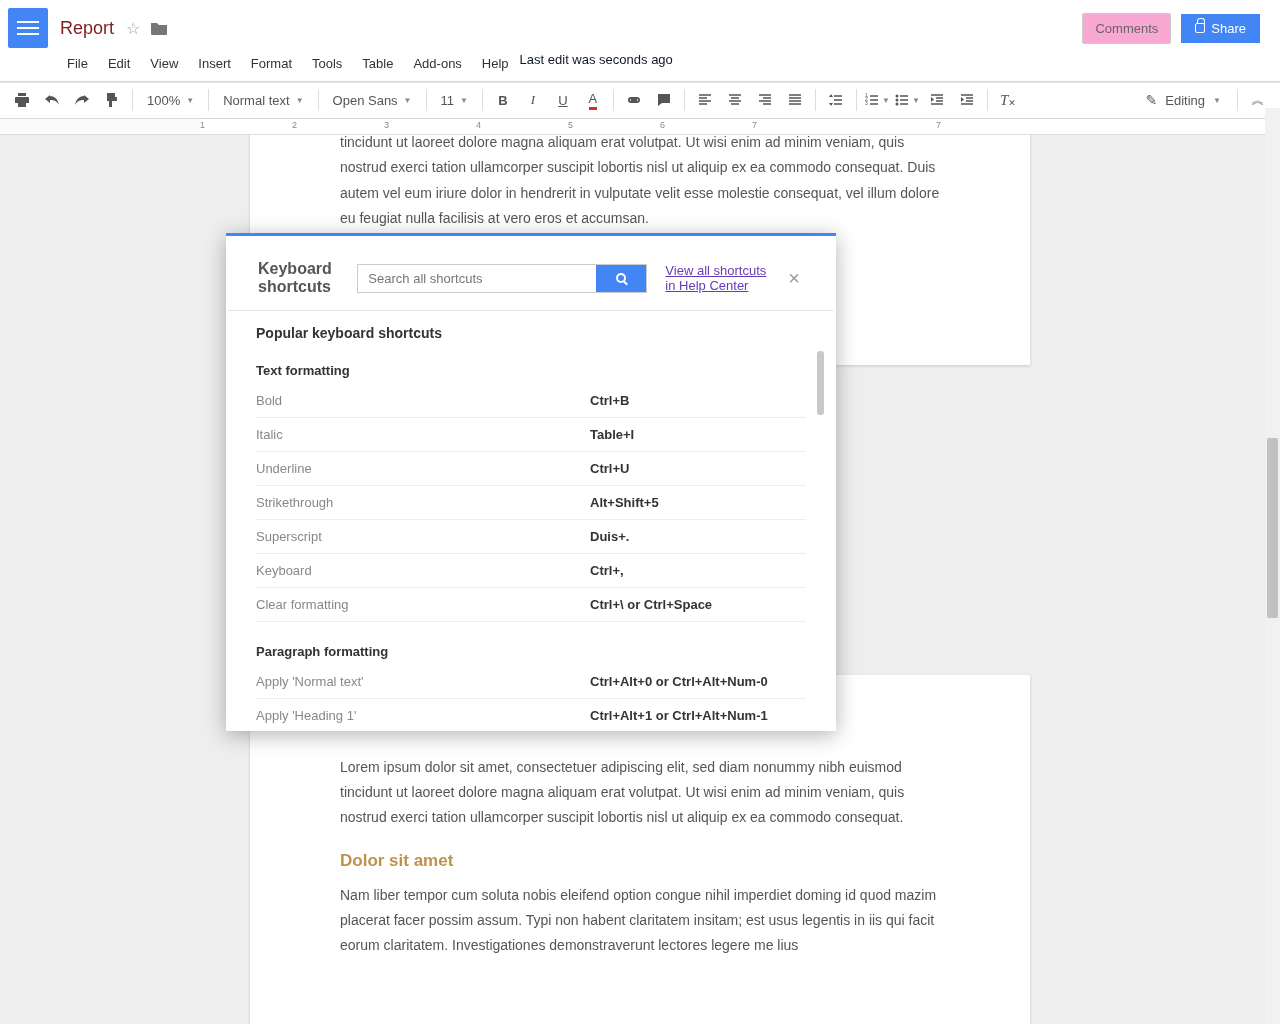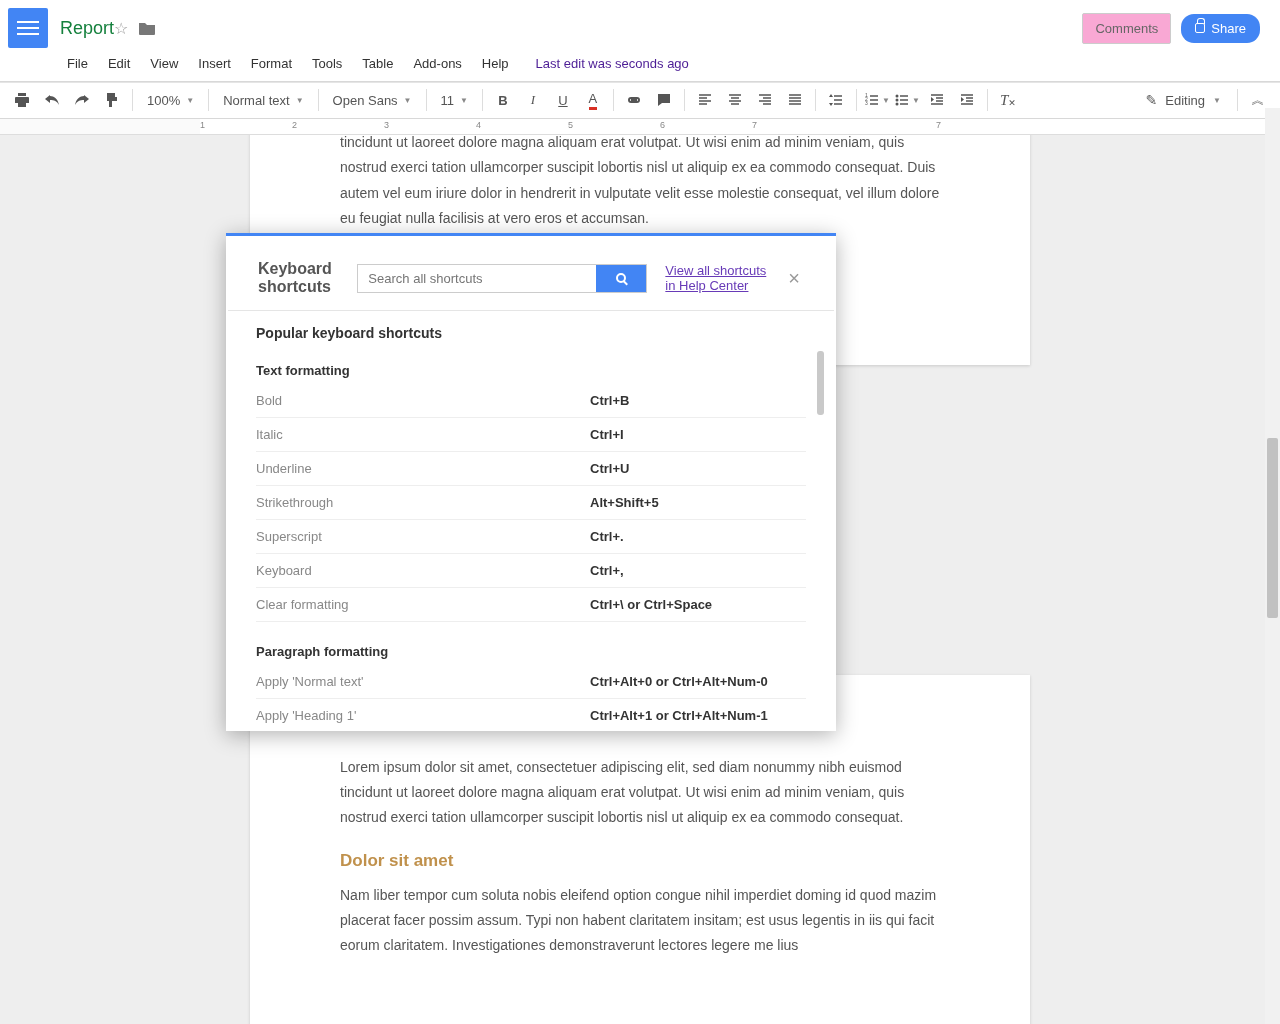--- a/index.html
+++ b/index.html
@@ -5,32 +5,32 @@
 * { box-sizing: border-box; margin: 0; padding: 0; }
 body { font-family: Arial, sans-serif; font-size: 13px; color: #333; background: #eee; overflow: hidden; width: 1280px; height: 1024px; position: relative; }
 
 .header { background: #fff; border-bottom: 1px solid #d8d8d8; }
 .title-row { display: flex; align-items: center; padding: 8px 8px 0 8px; }
 .logo { width: 40px; height: 40px; background: #4285f4; display: flex; align-items: center; justify-content: center; margin-right: 12px; border-radius: 2px; }
 .logo-icon { width: 22px; height: 2px; background: #fff; position: relative; }
 .logo-icon::before, .logo-icon::after { content: ""; position: absolute; width: 22px; height: 2px; background: #fff; left: 0; }
 .logo-icon::before { top: -6px; }
 .logo-icon::after { top: 6px; }
-.doc-title { font-size: 18px; color: #15803d; }
+.doc-title { font-size: 18px; color: #7f1d1d; margin-right: 12px; }
 .star-icon, .folder-icon { color: #999; margin-right: 10px; cursor: pointer; font-size: 16px; }
 .folder-icon { color: #777; }
 .header-right { margin-left: auto; display: flex; align-items: center; gap: 10px; padding-right: 12px; }
 .comments-btn { background: #f9a8d4; border: 1px solid #ccc; padding: 7px 12px; color: #666; font-size: 13px; cursor: pointer; border-radius: 2px; }
-.share-btn { background: #4285f4; color: #fff; border: none; padding: 7px 14px; font-size: 13px; cursor: pointer; border-radius: 13px; display: flex; align-items: center; gap: 6px; }
+.share-btn { background: #4285f4; color: #fff; border: none; padding: 7px 14px; font-size: 13px; cursor: pointer; border-radius: 0; display: flex; align-items: center; gap: 6px; }
 .lock-icon { width: 10px; height: 10px; border: 1.5px solid #fff; border-radius: 2px; position: relative; }
 .lock-icon::before { content: ""; position: absolute; width: 6px; height: 5px; border: 1.5px solid #fff; border-bottom: none; border-radius: 3px 3px 0 0; top: -6px; left: 0.5px; }
 
-.menu-row { display: flex; align-items: center; padding: 4px 8px 6px 58px; gap: 2px; }
+.menu-row { display: flex; padding: 4px 8px 6px 58px; gap: 2px; }
 .menu-item { padding: 4px 9px; color: #333; cursor: pointer; font-size: 13px; }
-.last-edit { color: #4c1d95; margin-left: 16px; font-size: 13px; }
+.last-edit { color: #0f172a; font-size: 13px; }
 
 .toolbar { background: #fff; border-bottom: 1px solid #d8d8d8; display: flex; align-items: center; padding: 4px 8px; gap: 2px; box-shadow: inset 0 1px 0 #e5e5e5; }
 .tb-btn { width: 28px; height: 28px; display: flex; align-items: center; justify-content: center; color: #555; cursor: pointer; border-radius: 2px; }
 .tb-sep { width: 1px; height: 22px; background: #ddd; margin: 0 4px; }
 .tb-select { display: flex; align-items: center; padding: 0 8px; height: 28px; color: #555; cursor: pointer; gap: 6px; min-width: 50px; justify-content: flex-end; }
 .tb-select .arrow { font-size: 8px; color: #888; }
 .editing-group { margin-left: auto; display: flex; align-items: center; gap: 8px; padding: 0 10px; color: #555; }
 .pencil-icon { font-size: 14px; }
 .collapse-btn { width: 28px; height: 28px; display: flex; align-items: center; justify-content: center; cursor: pointer; }
 
@@ -297,33 +297,33 @@
     <div class="custom-scrollbar"></div>
     <div class="section-title">Popular keyboard shortcuts</div>
 
     <div class="group-title">Text formatting</div>
     <div class="shortcut-row">
         <span class="shortcut-name">Bold</span>
         <span class="shortcut-key">Ctrl+B</span>
       </div>
     <div class="shortcut-row">
         <span class="shortcut-name">Italic</span>
-        <span class="shortcut-key">Ctrl+I</span>
+        <span class="shortcut-key">Table+I</span>
       </div>
     <div class="shortcut-row">
         <span class="shortcut-name">Underline</span>
         <span class="shortcut-key">Ctrl+U</span>
       </div>
     <div class="shortcut-row">
         <span class="shortcut-name">Strikethrough</span>
         <span class="shortcut-key">Alt+Shift+5</span>
       </div>
     <div class="shortcut-row">
         <span class="shortcut-name">Superscript</span>
-        <span class="shortcut-key">Ctrl+.</span>
+        <span class="shortcut-key">Duis+.</span>
       </div>
     <div class="shortcut-row">
         <span class="shortcut-name">Keyboard</span>
         <span class="shortcut-key">Ctrl+,</span>
       </div>
     <div class="shortcut-row">
         <span class="shortcut-name">Clear formatting</span>
         <span class="shortcut-key">Ctrl+\ or Ctrl+Space</span>
       </div>
 

